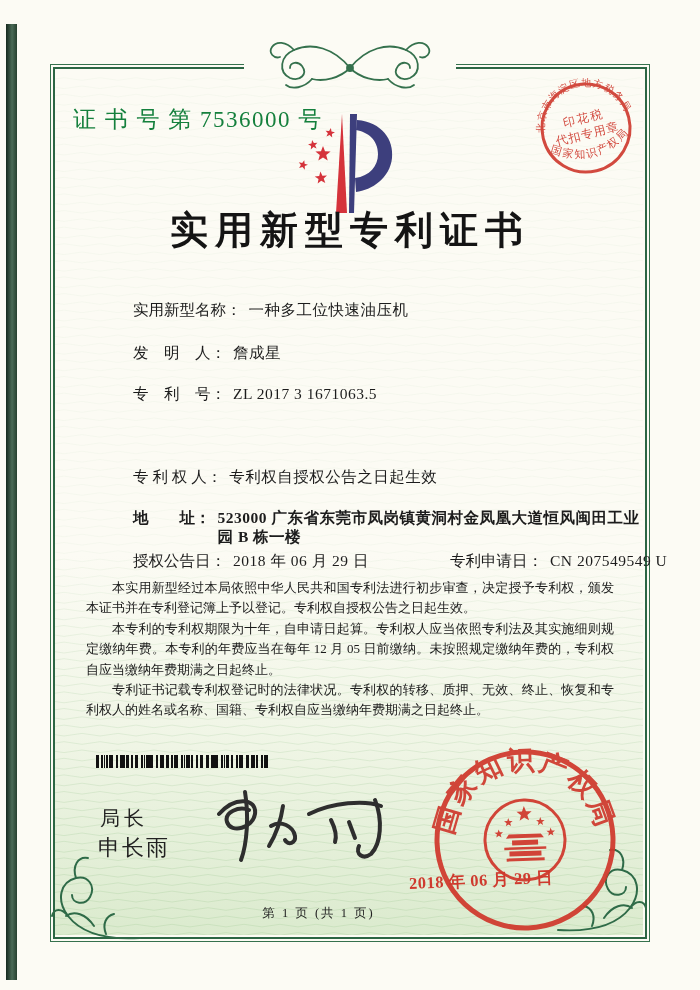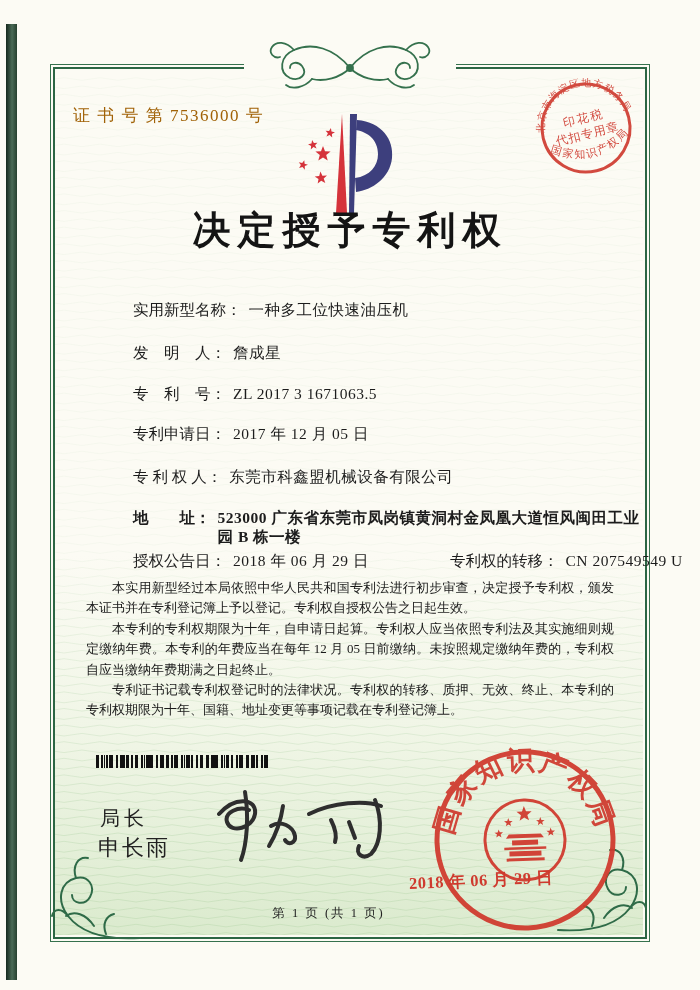--- a/index.html
+++ b/index.html
@@ -11,21 +11,21 @@
   .frame{position:absolute;left:50px;top:64px;width:598px;height:876px;
         border:1px solid #35714d;}
   .frame-inner{position:absolute;inset:2px;border:2px solid #2c6644;}
   #guilloche,.tint{position:absolute;left:55px;top:69px;width:588px;height:866px;pointer-events:none;}
   .tint{background:linear-gradient(180deg,rgba(240,246,232,0) 56%,
         rgba(224,238,211,.45) 78%,rgba(206,228,191,.72) 100%);}
   .ornament-top{position:absolute;left:230px;top:30px;width:240px;height:72px;}
   .flourish{position:absolute;width:92px;height:92px;}
   .flourish.bl{left:50px;top:850px;}
   .flourish.br{left:556px;top:842px;transform:scaleX(-1);}
-  .cert-no{position:absolute;left:73px;top:104px;font-size:17px;letter-spacing:1.5px;color:#a16207;}
+  .cert-no{position:absolute;left:73px;top:104px;font-size:23px;letter-spacing:1.5px;color:#15803d;}
   .logo{position:absolute;left:293px;top:110px;width:114px;height:105px;}
   .title{position:absolute;left:0;top:205px;width:700px;text-align:center;
         font-size:38px;font-weight:bold;letter-spacing:7px;color:#141414;}
   .row{position:absolute;left:93px;font-size:15.5px;color:#1c1c1c;white-space:nowrap;margin-left:40px;}
   .row .lbl{margin-right:7px;}
   .row .val{letter-spacing:.5px;}
   .row.addr{white-space:normal;font-weight:bold;}
   .row.addr .lbl{float:left;}
   .row.addr .val{display:inline-block;width:428px;vertical-align:top;line-height:19px;}
   .pair2{position:absolute;left:317px;top:0;white-space:nowrap;}
@@ -39,21 +39,21 @@
           repeating-linear-gradient(90deg,#111 0 3px,rgba(0,0,0,0) 3px 13px);}
   .sig-title{position:absolute;left:100px;top:805px;font-size:20px;letter-spacing:4px;color:#222;}
   .sig-name{position:absolute;left:98px;top:833px;font-size:22px;letter-spacing:2px;color:#222;}
   .signature{position:absolute;left:205px;top:788px;width:190px;height:75px;}
   .tax-seal{position:absolute;left:520px;top:62px;width:132px;height:132px;
         transform:rotate(-14deg);opacity:.92;}
   .office-seal{position:absolute;left:425px;top:740px;width:200px;height:200px;
         transform:rotate(-2deg);opacity:.93;}
   .seal-date{position:absolute;left:409px;top:869px;width:180px;font-size:16.5px;
         color:#cf3a2e;letter-spacing:.5px;transform:rotate(-2.5deg);font-weight:bold;}
-  .footer{position:absolute;left:18px;top:905px;width:621px;text-align:center;
+  .footer{position:absolute;left:8px;top:905px;width:621px;text-align:center;
         font-size:12.5px;letter-spacing:2px;color:#222;}
   svg text{font-family:"Liberation Serif","DejaVu Serif",serif;}
 </style>
 </head>
 <body>
 
 <div class="page">
 
   <div class="left-edge"></div>
 
@@ -215,51 +215,48 @@
     <path d="M64,10 C89,12 101,30 99,48 C97,68 79,80 63,82 L62,68 C77,66 85,56 85,44 C85,30 75,22 63,20 Z" fill="#3d3f7d"></path>
     <g id="logo-stars" fill="#d5333b">
         <polygon points="37.9,18.1 38.5,21.5 42.0,22.3 38.9,24.0 39.2,27.5 36.6,25.1 33.4,26.5 34.9,23.3 32.6,20.7 36.1,21.1"></polygon>
         <polygon points="19.1,30.1 20.9,33.1 24.4,32.7 22.1,35.3 23.6,38.5 20.4,37.1 17.8,39.5 18.1,36.0 15.0,34.3 18.5,33.5"></polygon>
         <polygon points="30.0,36.0 32.0,41.3 37.6,41.5 33.2,45.0 34.7,50.5 30.0,47.4 25.3,50.5 26.8,45.0 22.4,41.5 28.0,41.3"></polygon>
         <polygon points="11.3,50.2 11.6,53.7 15.0,54.7 11.8,56.1 11.8,59.7 9.5,57.0 6.1,58.1 7.9,55.1 5.8,52.3 9.2,53.0"></polygon>
         <polygon points="27.4,61.5 29.4,65.7 34.0,65.5 30.7,68.6 32.3,72.9 28.2,70.7 24.7,73.6 25.5,69.1 21.7,66.5 26.2,65.9"></polygon>
       </g>
   </svg>
 
-  <div class="title">决定授予专利权</div>
+  <div class="title">实用新型专利证书</div>
 
   <div class="row" style="top:300px">
     <span class="lbl">实用新型名称：</span><span class="val">一种多工位快速油压机</span>
   </div>
   <div class="row" style="top:343px">
     <span class="lbl">发　明　人：</span><span class="val">詹成星</span>
   </div>
   <div class="row" style="top:384px">
     <span class="lbl">专　利　号：</span><span class="val">ZL 2017 3 1671063.5</span>
   </div>
-  <div class="row" style="top:424px">
-    <span class="lbl">专利申请日：</span><span class="val">2017 年 12 月 05 日</span>
-  </div>
   <div class="row" style="top:467px">
-    <span class="lbl">专 利 权 人：</span><span class="val">东莞市科鑫盟机械设备有限公司</span>
+    <span class="lbl">专 利 权 人：</span><span class="val">专利权自授权公告之日起生效</span>
   </div>
   <div class="row addr" style="top:508px">
     <span class="lbl">地　　址：</span><span class="val">523000 广东省东莞市凤岗镇黄洞村金凤凰大道恒风闽田工业园 B 栋一楼</span>
   </div>
   <div class="row" style="top:551px;width:540px">
     <span class="lbl">授权公告日：</span><span class="val">2018 年 06 月 29 日</span>
     <span class="pair2">
-      <span class="lbl">专利权的转移：</span><span class="val">CN 207549549 U</span>
+      <span class="lbl">专利申请日：</span><span class="val">CN 207549549 U</span>
     </span>
   </div>
 
   <div class="body-text">
     <p>本实用新型经过本局依照中华人民共和国专利法进行初步审查，决定授予专利权，颁发本证书并在专利登记簿上予以登记。专利权自授权公告之日起生效。</p>
     <p>本专利的专利权期限为十年，自申请日起算。专利权人应当依照专利法及其实施细则规定缴纳年费。本专利的年费应当在每年 12 月 05 日前缴纳。未按照规定缴纳年费的，专利权自应当缴纳年费期满之日起终止。</p>
-    <p>专利证书记载专利权登记时的法律状况。专利权的转移、质押、无效、终止、本专利的专利权期限为十年、国籍、地址变更等事项记载在专利登记簿上。</p>
+    <p>专利证书记载专利权登记时的法律状况。专利权的转移、质押、无效、终止、恢复和专利权人的姓名或名称、国籍、专利权自应当缴纳年费期满之日起终止。</p>
   </div>
 
   <div class="barcode"></div>
 
   <div class="sig-title">局长</div>
   <div class="sig-name">申长雨</div>
   <svg class="signature" viewBox="0 0 190 75">
     <g stroke="#2e2e2e" stroke-width="4" fill="none" stroke-linecap="round">
       <path d="M14,26 C30,8 52,10 50,26 C48,40 26,46 22,34 C19,24 34,18 44,22"></path>
       <path d="M40,4 C44,28 42,56 36,72"></path>

